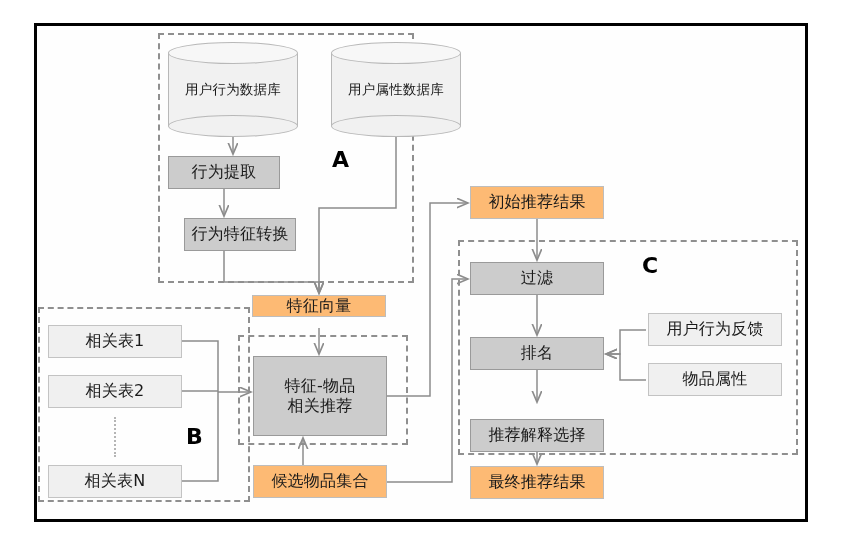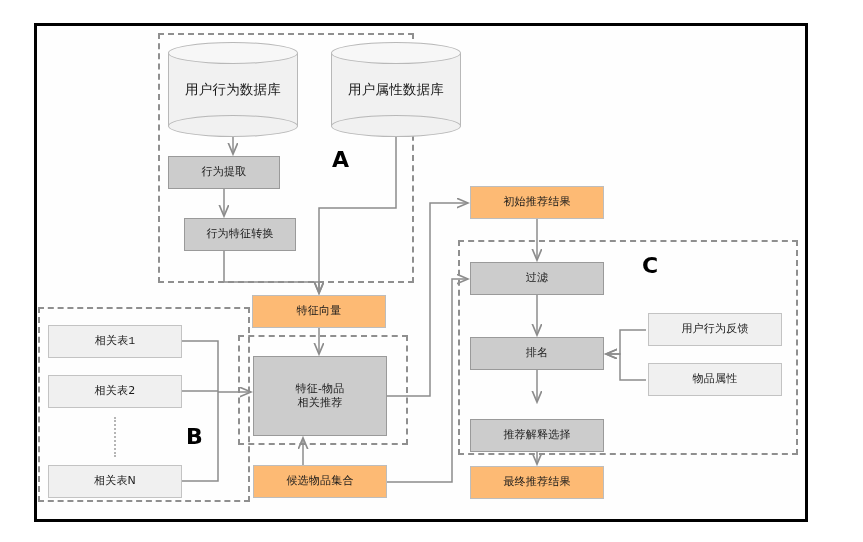--- a/index.html
+++ b/index.html
@@ -24,21 +24,21 @@
   }
   
   .node {
     position: absolute;
     box-sizing: border-box;
     display: flex;
     align-items: center;
     justify-content: center;
     text-align: center;
     color: #1a1a1a;
-    font-size: 11px;
+    font-size: 16px;
     line-height: 1.28;
     letter-spacing: 0.2px;
     white-space: pre-line;
     z-index: 3;
   }
   .node.process {
     background: #cccccc;
     border: 1.5px solid #9a9a9a;
   }
   .node.data {
@@ -210,23 +210,23 @@
     <div class="cyl-body"></div>
     <div class="cyl-bottom"></div>
     <div class="cyl-top"></div>
     <div class="cyl-label">用户属性数据库</div>
   </div>
 
   <div class="node process" style="left:168px; top:156px; width:112px; height:33px;">行为提取</div>
 
   <div class="node process" style="left:184px; top:218px; width:112px; height:33px;">行为特征转换</div>
 
-  <div class="node data" style="left:252px; top:295px; width:134px; height:33px;">特征向量</div>
-
-  <div class="node table" style="left:48px; top:325px; width:134px; height:33px;font-family:Liberation Mono, monospace;">相关表1</div>
+  <div class="node data" style="left:252px; top:295px; width:134px; height:22px;">特征向量</div>
+
+  <div class="node table" style="left:48px; top:325px; width:134px; height:33px;">相关表1</div>
 
   <div class="node table" style="left:48px; top:375px; width:134px; height:33px;">相关表2</div>
 
   <div class="node table" style="left:48px; top:465px; width:134px; height:33px;">相关表N</div>
 
   <div class="node process" style="left:253px; top:356px; width:134px; height:80px;">特征-物品
 相关推荐</div>
 
   <div class="node data" style="left:253px; top:465px; width:134px; height:33px;">候选物品集合</div>
 

